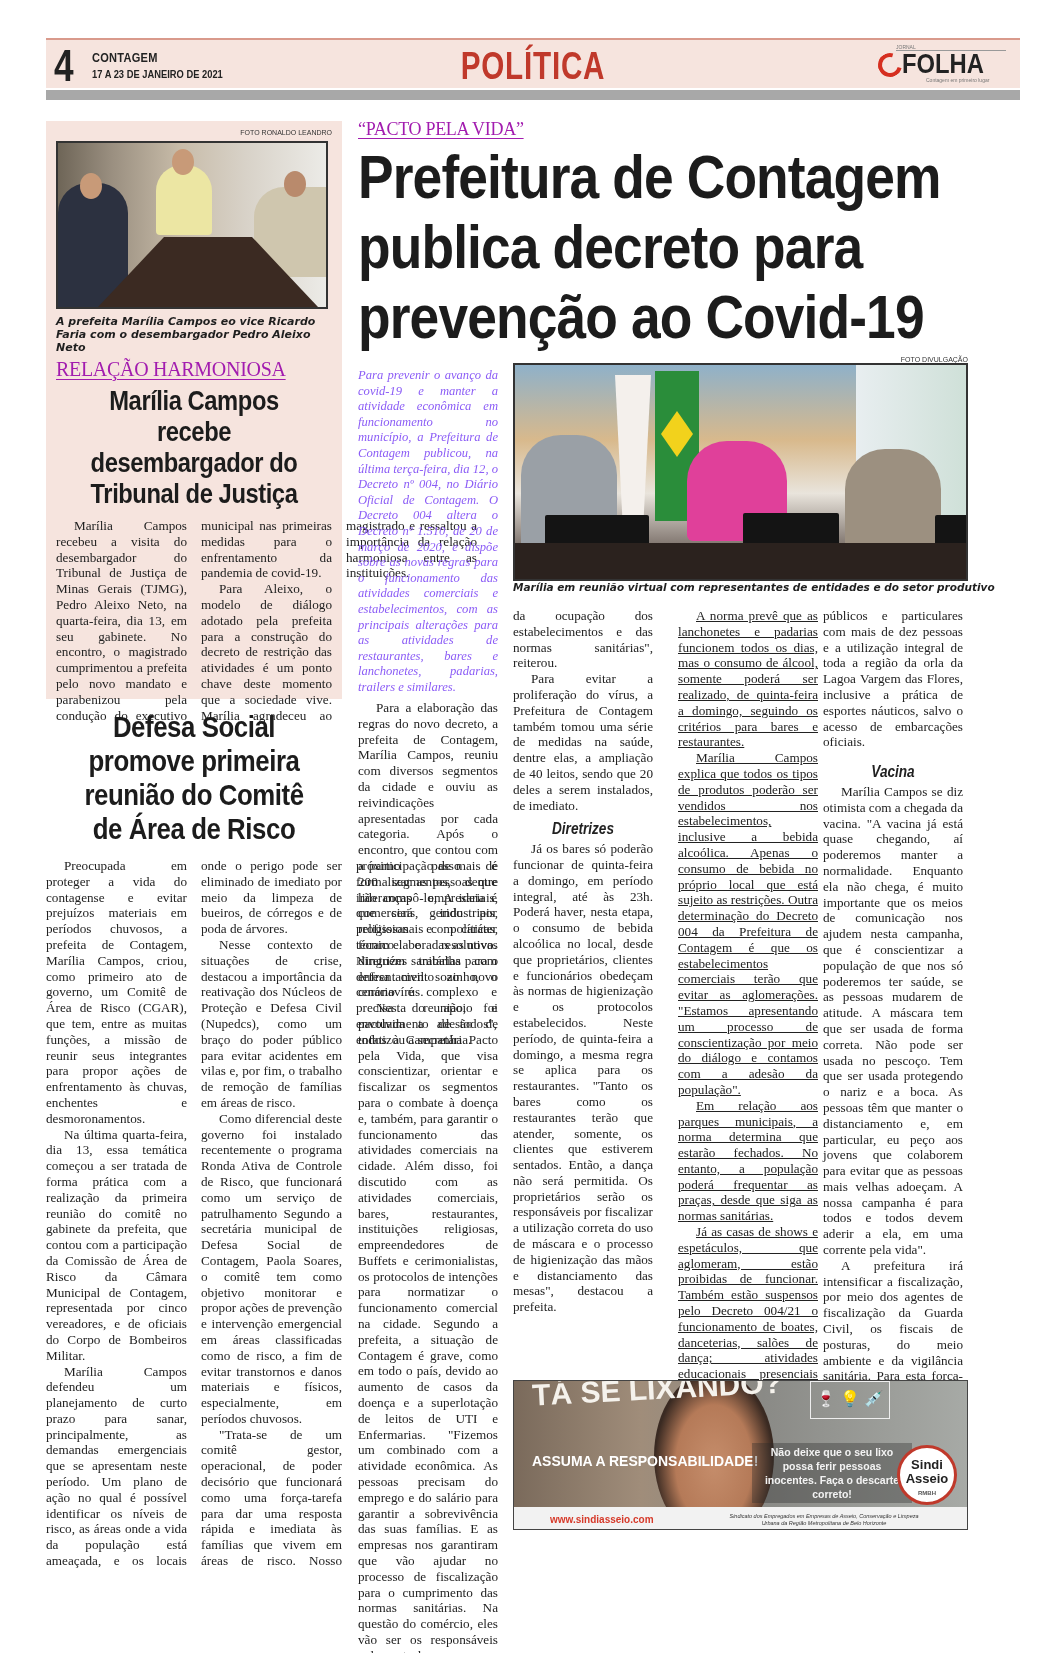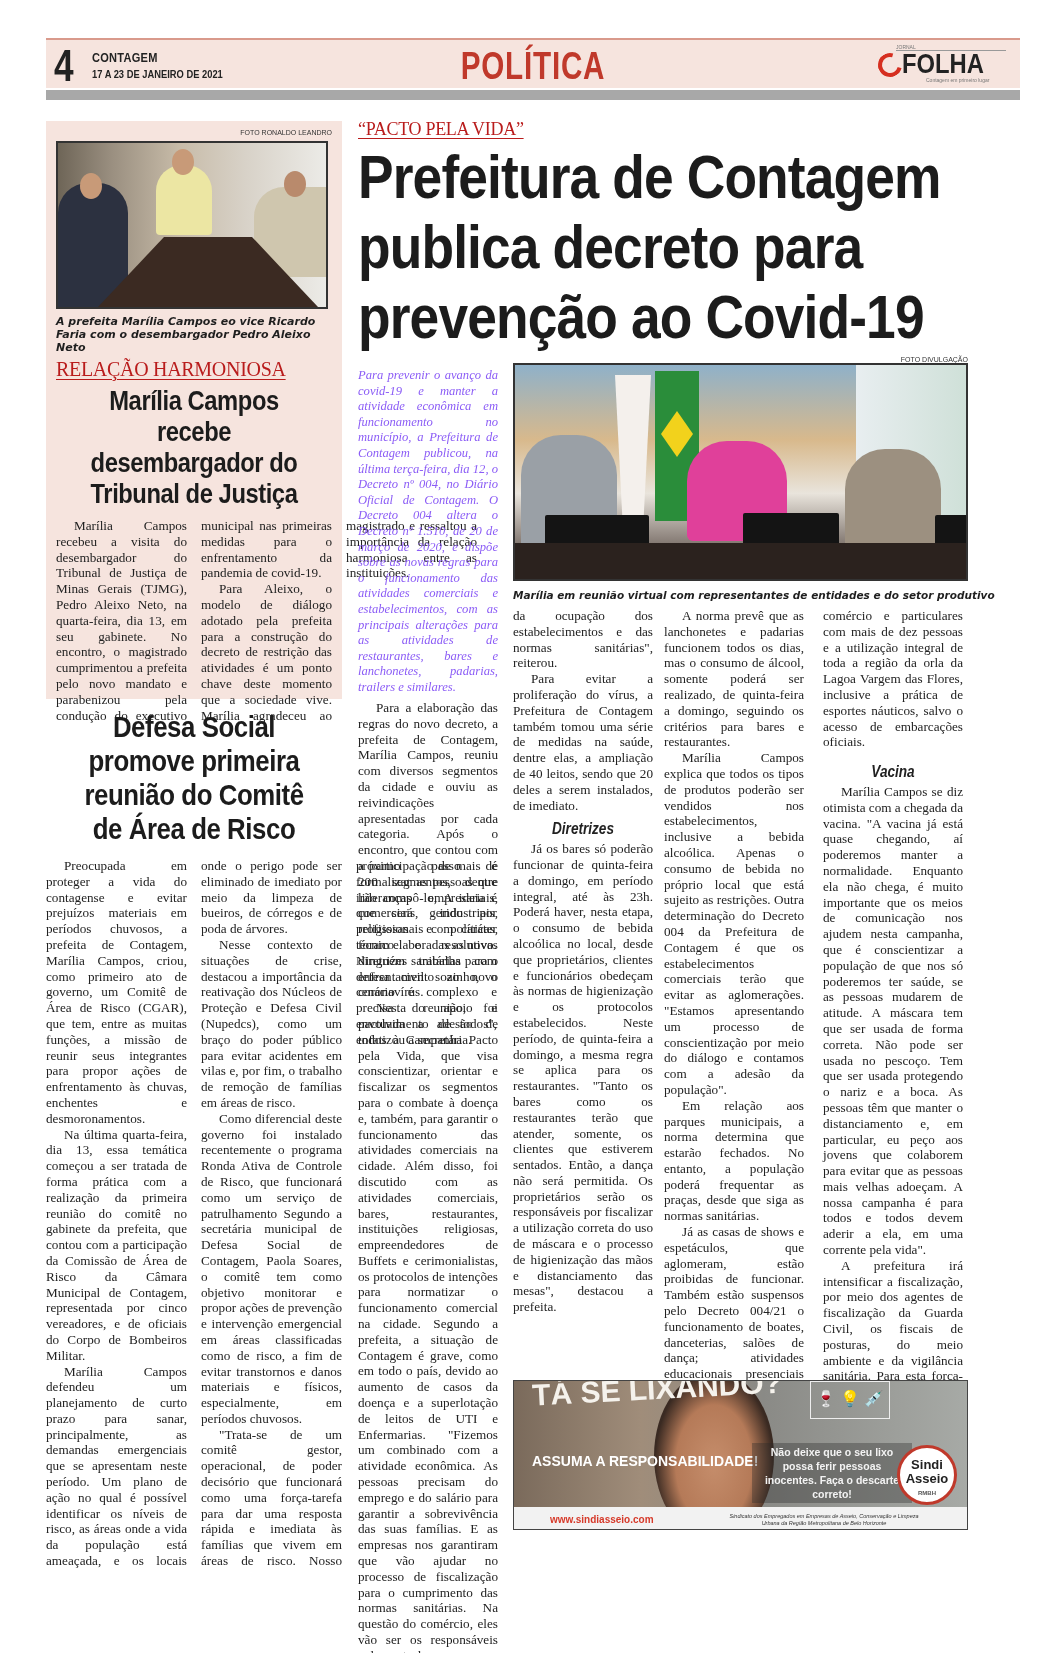--- a/index.html
+++ b/index.html
@@ -16,21 +16,21 @@
   .masthead .logo .jornal { position: absolute; left: 18px; top: 0; font-size: 5px; color: #777; font-family: "Liberation Sans", sans-serif; border-bottom: 1px solid #999; width: 110px; }
   .masthead .logo .o { position: absolute; left: 0; top: 9px; width: 24px; height: 24px; border: 4px solid #d62f20; border-radius: 50%; border-right-color: transparent; transform: rotate(-30deg); }
   .masthead .logo .word { position: absolute; left: 24px; top: 5px; font-family: "Liberation Sans", "DejaVu Sans", sans-serif; font-weight: bold; font-size: 28px; line-height: 30px; color: #222; transform: scaleX(0.85); transform-origin: left; }
   .masthead .logo .tag { position: absolute; left: 48px; top: 33px; font-size: 5px; color: #777; font-family: "Liberation Sans", sans-serif; white-space: nowrap; }
   .graybar { position: absolute; left: 46px; top: 90px; width: 974px; height: 10px; background: #a8a8a8; }
 
   
   .body-text { font-size: 13.2px; line-height: 15.8px; text-align: justify; hyphens: manual; }
   .body-text p { text-indent: 18px; margin-bottom: 0; }
   .cols2 { column-count: 2; column-gap: 14px; column-fill: auto; }
-  .kicker { font-family: "Liberation Serif", "DejaVu Serif", serif; color: #b91c1c; text-decoration: underline; text-decoration-thickness: 1px; text-underline-offset: 3px; }
+  .kicker { font-family: "Liberation Serif", "DejaVu Serif", serif; color: #a21caf; text-decoration: underline; text-decoration-thickness: 1px; text-underline-offset: 3px; }
   .headline { font-family: "Liberation Sans", "DejaVu Sans", sans-serif; font-weight: bold; color: #1c1c1c; letter-spacing: -0.5px; }
   .credit { font-family: "Liberation Sans", "DejaVu Sans", sans-serif; font-size: 7px; color: #333; text-align: right; }
   .caption { font-family: "DejaVu Sans", "Liberation Sans", sans-serif; font-style: italic; font-weight: bold; font-size: 11px; line-height: 13px; color: #1f1f1f; }
   .subhead { font-family: "Liberation Sans", "DejaVu Sans", sans-serif; font-weight: bold; font-style: italic; font-size: 16px; text-align: center; margin: 8px 0 4px; transform: scaleX(0.85); }
 
   
   .box1 { position: absolute; left: 46px; top: 121px; width: 296px; height: 578px; background: #f6e4de; padding: 8px 10px; }
   .box1 .credit { height: 12px; }
   .photo { position: relative; overflow: hidden; border: 2px solid #333; }
   .photo1 { width: 272px; height: 168px; background: linear-gradient(90deg, #6e6557 0%, #9a8f80 20%, #c7bba8 45%, #d8d2c8 70%, #ecebe7 100%); }
@@ -56,26 +56,26 @@
   .lede { position: absolute; left: 358px; top: 368px; width: 140px; font-style: italic; font-size: 12.6px; line-height: 15.6px; text-align: justify; color: #8b5cf6; }
   .main-photo-wrap { position: absolute; left: 513px; top: 356px; width: 455px; }
   .photo2 { width: 455px; height: 218px; background: linear-gradient(180deg, #8fb1c9 0%, #d8b98c 35%, #e9e4dc 60%, #3c2e28 100%); }
   .photo2 .wall { position: absolute; right: 0; top: 0; width: 110px; height: 218px; background: linear-gradient(90deg, #e8eef0, #cfe0d8); }
   .photo2 .flag-w { position: absolute; left: 100px; top: 10px; width: 36px; height: 140px; background: #f4f0ec; clip-path: polygon(0 0, 100% 0, 80% 100%, 20% 100%); }
   .photo2 .flag-br { position: absolute; left: 140px; top: 6px; width: 44px; height: 150px; background: #2a8d3a; }
   .photo2 .flag-br::after { content: ""; position: absolute; left: 6px; top: 40px; width: 32px; height: 46px; background: #f2d21c; clip-path: polygon(50% 0, 100% 50%, 50% 100%, 0 50%); }
   .photo2 .person { position: absolute; border-radius: 40px 40px 6px 6px; }
   .photo2 .laptop { position: absolute; background: #141414; border-radius: 2px; }
   .photo2 .desk { position: absolute; left: 0; bottom: 0; width: 455px; height: 36px; background: #2b221e; }
-  .main-photo-wrap .caption { margin-top: 8px; font-size: 10.5px; white-space: nowrap; }
+  .main-photo-wrap .caption { margin-top: 0; font-size: 10.5px; white-space: nowrap; }
 
   .col { position: absolute; width: 140px; }
   .c1a { left: 358px; top: 700px; height: 835px; }
   .c2 { left: 513px; top: 608px; height: 760px; }
-  .c3 { left: 664px; top: 608px; height: 760px; }
+  .c3 { left: 678px; top: 608px; height: 760px; text-decoration: underline; }
   .c4 { left: 823px; top: 608px; height: 760px; }
 
   
   .ad { position: absolute; left: 513px; top: 1380px; width: 455px; height: 150px; overflow: hidden; border: 1px solid #444; background: linear-gradient(90deg, #7a6a5b 0%, #a08d7a 28%, #8a8a86 55%, #a7aaa6 100%); }
   .ad .face { position: absolute; left: 140px; top: -10px; width: 120px; height: 170px; background: radial-gradient(ellipse at 50% 55%, #c58d6b 0%, #b57a58 45%, #3a2a22 70%); border-radius: 50%; }
   .ad .t1 { position: absolute; left: 18px; top: -6px; font-family: "Liberation Sans", sans-serif; font-weight: bold; font-size: 30px; line-height: 28px; color: #f5f2ec; transform: rotate(-3deg); }
   .ad .t2 { position: absolute; left: 18px; top: 72px; font-family: "Liberation Sans", sans-serif; font-weight: bold; font-size: 14px; line-height: 17px; color: #fff; }
   .ad .icons { position: absolute; left: 296px; top: 0; width: 80px; height: 38px; border: 1px solid #eee; color: #fff; font-size: 16px; text-align: center; line-height: 34px; }
   .ad .msg { position: absolute; left: 238px; top: 62px; width: 160px; font-family: "Liberation Sans", sans-serif; font-weight: bold; font-size: 10.5px; line-height: 14px; color: #f3f3f3; text-align: center; background: rgba(40,40,40,0.35); padding: 2px 4px; }
   .ad .sindi { position: absolute; right: 10px; top: 64px; width: 60px; height: 60px; border-radius: 50%; background: #fff; border: 3px solid #c0392b; font-family: "Liberation Sans", sans-serif; font-weight: bold; font-size: 13px; line-height: 14px; text-align: center; color: #222; padding-top: 10px; }
@@ -174,21 +174,21 @@
 </div>
 
 <div class="col c3 body-text">
   <p>A norma prevê que as lanchonetes e padarias funcionem todos os dias, mas o consumo de álcool, somente poderá ser realizado, de quinta-feira a domingo, seguindo os critérios para bares e restaurantes.</p>
   <p>Marília Campos explica que todos os tipos de produtos poderão ser vendidos nos estabelecimentos, inclusive a bebida alcoólica. Apenas o consumo de bebida no próprio local que está sujeito as restrições. Outra determinação do Decreto 004 da Prefeitura de Contagem é que os estabelecimentos comerciais terão que evitar as aglomerações. "Estamos apresentando um processo de conscientização por meio do diálogo e contamos com a adesão da população".</p>
   <p>Em relação aos parques municipais, a norma determina que estarão fechados. No entanto, a população poderá frequentar as praças, desde que siga as normas sanitárias.</p>
   <p>Já as casas de shows e espetáculos, que aglomeram, estão proibidas de funcionar. Também estão suspensos pelo Decreto 004/21 o funcionamento de boates, danceterias, salões de dança; atividades educacionais presenciais em todos os níveis de ensino; exposições, congressos e seminários; eventos esportivos, culturais e de lazer; eventos</p>
 </div>
 
 <div class="col c4 body-text">
-  <p style="text-indent:0">comércio e particulares com mais de dez pessoas e a utilização integral de toda a região da orla da Lagoa Vargem das Flores, inclusive a prática de esportes náuticos, salvo o acesso de embarcações oficiais.</p>
+  <p style="text-indent:0">públicos e particulares com mais de dez pessoas e a utilização integral de toda a região da orla da Lagoa Vargem das Flores, inclusive a prática de esportes náuticos, salvo o acesso de embarcações oficiais.</p>
   <div class="subhead" style="margin-top:14px">Vacina</div>
   <p>Marília Campos se diz otimista com a chegada da vacina. "A vacina já está quase chegando, aí poderemos manter a normalidade. Enquanto ela não chega, é muito importante que os meios de comunicação nos ajudem nesta campanha, que é conscientizar a população de que nos só poderemos ter saúde, se as pessoas mudarem de atitude. A máscara tem que ser usada de forma correta. Não pode ser usada no pescoço. Tem que ser usada protegendo o nariz e a boca. As pessoas têm que manter o distanciamento e, em particular, eu peço aos jovens que colaborem para evitar que as pessoas mais velhas adoeçam. A nossa campanha é para todos e todos devem aderir a ela, em uma corrente pela vida".</p>
   <p>A prefeitura irá intensificar a fiscalização, por meio dos agentes de fiscalização da Guarda Civil, os fiscais de posturas, do meio ambiente e da vigilância sanitária. Para esta força-tarefa, a prefeitura também vai contar com o apoio da Polícia Militar.</p>
 </div>
 
 <aside class="ad">
   <div class="face"></div>
   <div class="t1">TÁ SE LIXANDO?</div>
   <div class="t2">ASSUMA A RESPONSABILIDADE!</div>
   <div class="icons">🍷 💡 💉</div>

